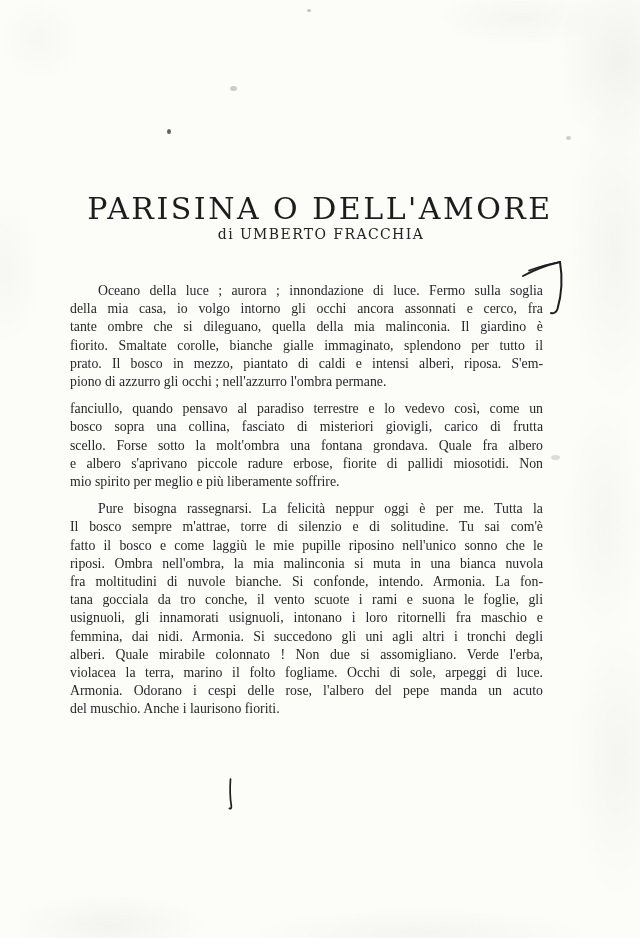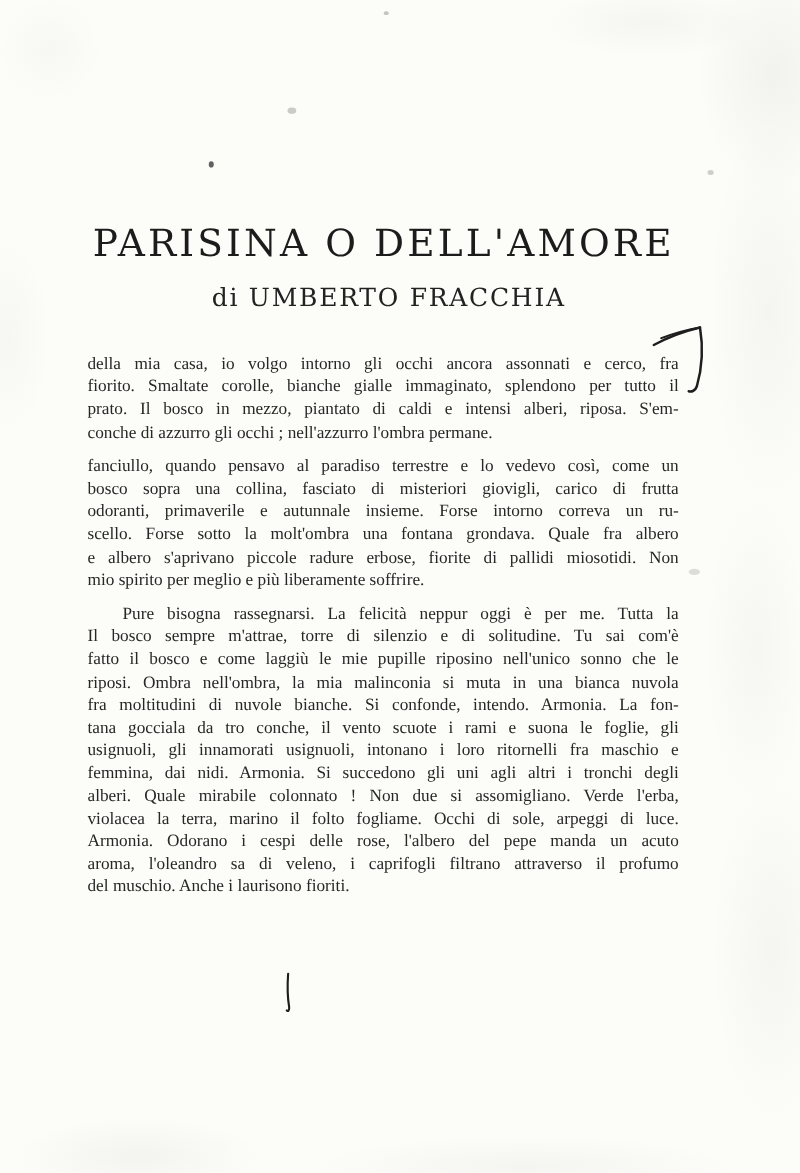--- a/index.html
+++ b/index.html
@@ -31,34 +31,34 @@
   }
   .speck{position:absolute;border-radius:50%;pointer-events:none;}
   .speck-a{left:167px;top:129px;width:4px;height:5px;background:rgba(45,45,45,.75);}
   .speck-b{left:230px;top:86px;width:7px;height:5px;background:rgba(90,90,90,.30);}
   .speck-c{left:307px;top:9px;width:4px;height:3px;background:rgba(90,90,90,.35);}
   .speck-d{left:551px;top:455px;width:9px;height:5px;background:rgba(110,110,110,.22);}
   .speck-e{left:566px;top:136px;width:5px;height:4px;background:rgba(100,100,100,.3);}
 
   header{position:absolute;left:70px;top:0;width:474px;}
   .title{
-    position:absolute;left:0;top:179px;width:474px;margin:0;
+    position:absolute;left:0;top:179px;width:474px;margin:13px;
     text-align:center;
     font-family:"DejaVu Serif", serif;
     font-weight:500;
     font-size:30px;line-height:1.1;
     letter-spacing:2.5px;
     color:#1c1c1c;
     white-space:nowrap;
   }
   .byline{
-    position:absolute;left:4px;top:226px;width:474px;
+    position:absolute;left:14px;top:226px;width:474px;
     text-align:center;
     font-family:"DejaVu Serif", serif;
-    font-size:20px;letter-spacing:1.4px;
+    font-size:14px;letter-spacing:1.4px;
     color:#222;
     white-space:nowrap;
   }
   .text-block{
     position:absolute;left:70px;top:282px;width:473px;
     font-size:13.8px;line-height:18.2px;
     color:var(--ink);
   }
   .paragraph{margin:0 0 9px 0;}
   .line{
@@ -85,46 +85,46 @@
 <span class="speck speck-d"></span>
 <span class="speck speck-e"></span>
 
 <header>
   <h1 class="title">PARISINA O DELL'AMORE</h1>
   <div class="byline"><span>di</span> <span>UMBERTO FRACCHIA</span></div>
 </header>
 
 <main class="text-block">
     <div class="paragraph">
+      <div class="line first">Oceano della luce ; aurora ; innondazione di luce. Fermo sulla soglia</div>
       <div class="line">della mia casa, io volgo intorno gli occhi ancora assonnati e cerco, fra</div>
+      <div class="line">tante ombre che si dileguano, quella della mia malinconia. Il giardino è</div>
       <div class="line">fiorito. Smaltate corolle, bianche gialle immaginato, splendono per tutto il</div>
       <div class="line">prato. Il bosco in mezzo, piantato di caldi e intensi alberi, riposa. S'em-</div>
-      <div class="line endline">conche di azzurro gli occhi ; nell'azzurro l'ombra permane.</div>
+      <div class="line endline">piono di azzurro gli occhi ; nell'azzurro l'ombra permane.</div>
     </div>
     <div class="paragraph">
       <div class="line">fanciullo, quando pensavo al paradiso terrestre e lo vedevo così, come un</div>
       <div class="line">bosco sopra una collina, fasciato di misteriori giovigli, carico di frutta</div>
-      <div class="line">odoranti, primaverile e autunnale insieme. Forse intorno correva un ru-</div>
       <div class="line">scello. Forse sotto la molt'ombra una fontana grondava. Quale fra albero</div>
       <div class="line">e albero s'aprivano piccole radure erbose, fiorite di pallidi miosotidi. Non</div>
       <div class="line endline">mio spirito per meglio e più liberamente soffrire.</div>
     </div>
     <div class="paragraph">
       <div class="line first">Pure bisogna rassegnarsi. La felicità neppur oggi è per me. Tutta la</div>
       <div class="line">Il bosco sempre m'attrae, torre di silenzio e di solitudine. Tu sai com'è</div>
       <div class="line">fatto il bosco e come laggiù le mie pupille riposino nell'unico sonno che le</div>
       <div class="line">riposi. Ombra nell'ombra, la mia malinconia si muta in una bianca nuvola</div>
       <div class="line">fra moltitudini di nuvole bianche. Si confonde, intendo. Armonia. La fon-</div>
       <div class="line">tana gocciala da tro conche, il vento scuote i rami e suona le foglie, gli</div>
       <div class="line">usignuoli, gli innamorati usignuoli, intonano i loro ritornelli fra maschio e</div>
       <div class="line">femmina, dai nidi. Armonia. Si succedono gli uni agli altri i tronchi degli</div>
       <div class="line">alberi. Quale mirabile colonnato ! Non due si assomigliano. Verde l'erba,</div>
       <div class="line">violacea la terra, marino il folto fogliame. Occhi di sole, arpeggi di luce.</div>
       <div class="line">Armonia. Odorano i cespi delle rose, l'albero del pepe manda un acuto</div>
-      <div class="line">aroma, l'oleandro sa di veleno, i caprifogli filtrano attraverso il profumo</div>
       <div class="line endline">del muschio. Anche i laurisono fioriti.</div>
     </div>
   </main>
 
 <svg class="marks-overlay" width="640" height="938" viewBox="0 0 640 938">
   <g fill="none" stroke="var(--pen)" stroke-linecap="round">
     <path stroke-width="1.9" d="M523,276 C535,269.5 547,265 560,262"></path>
     <path stroke-width="1.7" d="M529,270.5 C540,266.5 551,263.5 560,262"></path>
     <path stroke-width="2.0" d="M560,262 C562.5,277 561.5,295 557.5,309 C556.5,312 553.5,314 551,313"></path>
   </g>

